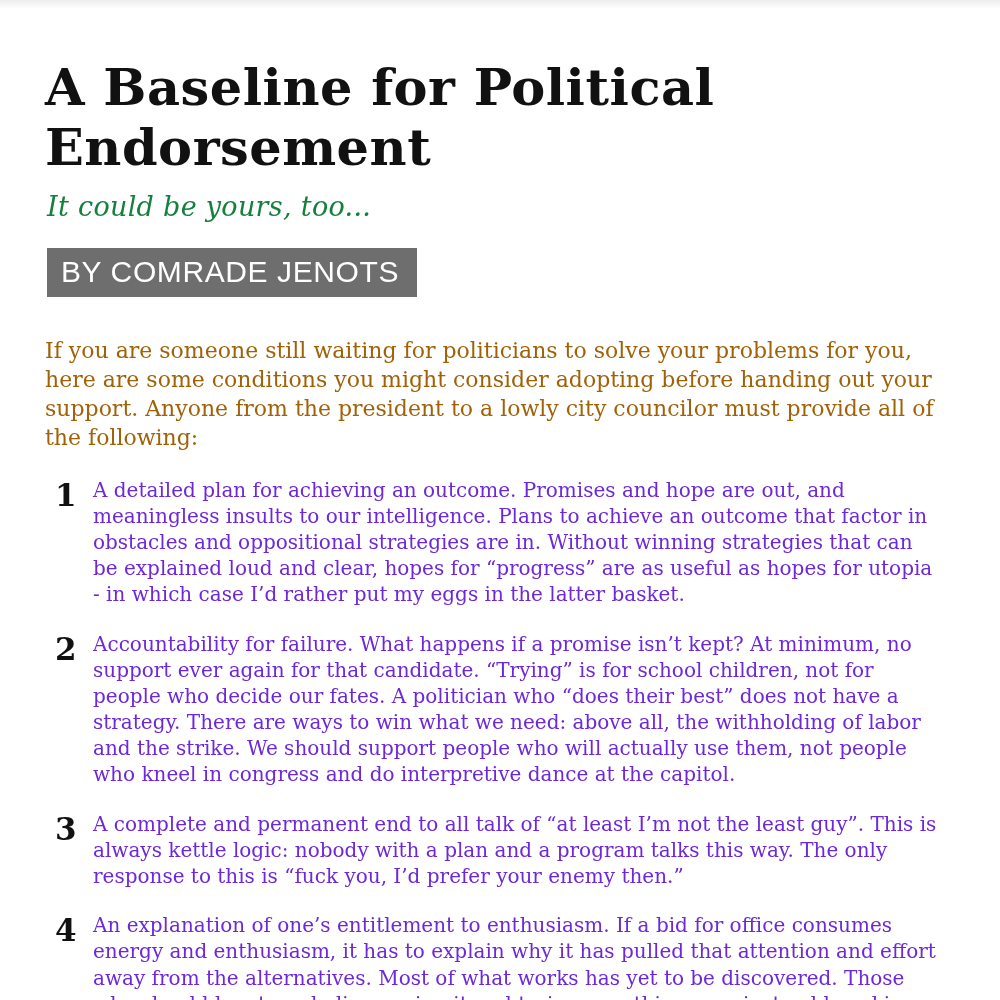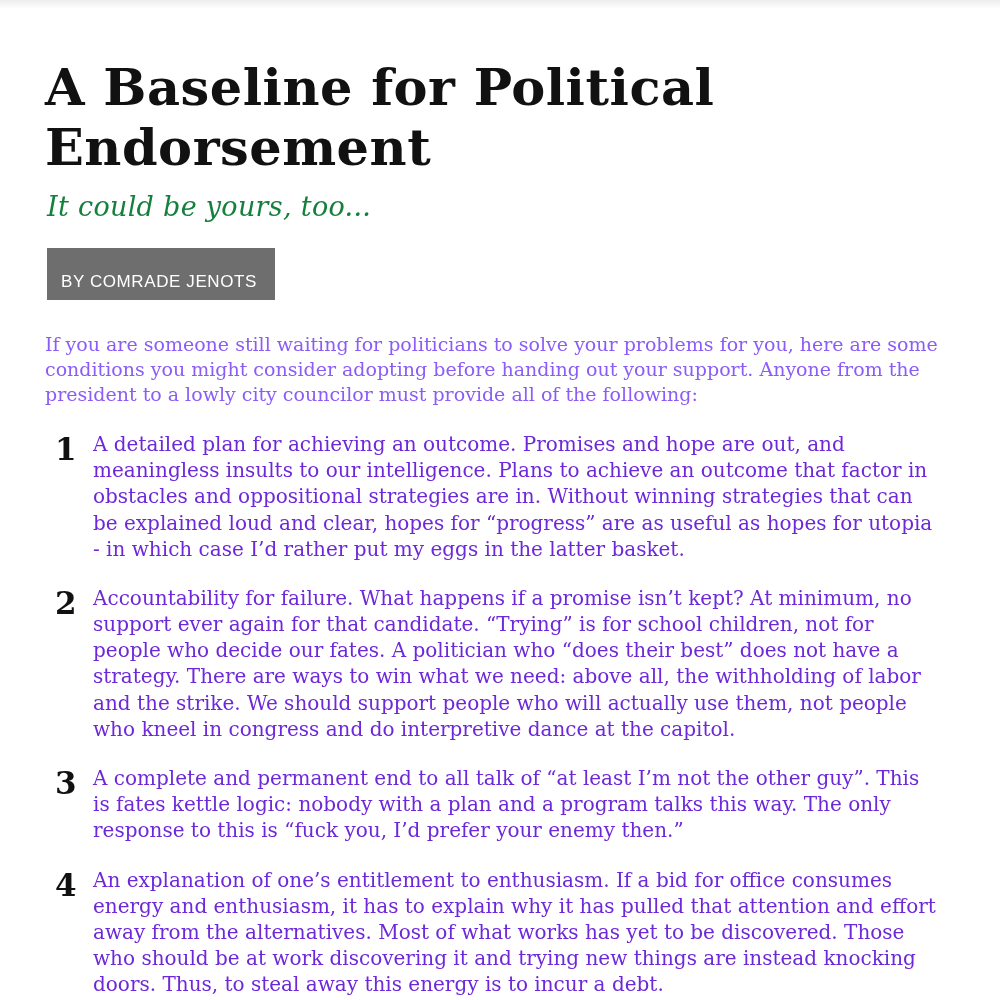--- a/index.html
+++ b/index.html
@@ -46,29 +46,29 @@
     color: #15803d;
     letter-spacing: 0.3px;
   }
   .byline {
     display: inline-block;
     margin-top: 26px;
     margin-left: 2px;
     background: #6e6e6e;
     color: #ffffff;
     font-family: "Liberation Sans", sans-serif;
-    font-size: 17px;
+    font-size: 30px;
     letter-spacing: 0.6px;
-    padding: 24px 18px 8px 14px;
+    padding: 7px 18px 8px 14px;
   }
   .intro {
-    margin: 32px 0 0 0;
-    font-size: 19px;
+    margin: 40px 0 0 0;
+    font-size: 22px;
     line-height: 1.31;
-    color: #8b5cf6;
+    color: #a16207;
   }
   .conditions {
     margin-top: 24px;
   }
   .condition {
     display: flex;
     align-items: flex-start;
     margin-bottom: 23px;
   }
   .condition .num {
@@ -110,21 +110,21 @@
         <div class="text">A detailed plan for achieving an outcome. Promises and hope are out, and meaningless insults to our intelligence. Plans to achieve an outcome that factor in obstacles and oppositional strategies are in. Without winning strategies that can be explained loud and clear, hopes for “progress” are as useful as hopes for utopia - in which case I’d rather put my eggs in the latter basket.</div>
       </div>
 
       <div class="condition">
         <div class="num">2</div>
         <div class="text">Accountability for failure. What happens if a promise isn’t kept? At minimum, no support ever again for that candidate. “Trying” is for school children, not for people who decide our fates. A politician who “does their best” does not have a strategy. There are ways to win what we need: above all, the withholding of labor and the strike. We should support people who will actually use them, not people who kneel in congress and do interpretive dance at the capitol.</div>
       </div>
 
       <div class="condition">
         <div class="num">3</div>
-        <div class="text">A complete and permanent end to all talk of “at least I’m not the other guy”. This is fates kettle logic: nobody with a plan and a program talks this way. The only response to this is “fuck you, I’d prefer your enemy then.”</div>
+        <div class="text">A complete and permanent end to all talk of “at least I’m not the least guy”. This is always kettle logic: nobody with a plan and a program talks this way. The only response to this is “fuck you, I’d prefer your enemy then.”</div>
       </div>
 
       <div class="condition">
         <div class="num">4</div>
         <div class="text">An explanation of one’s entitlement to enthusiasm. If a bid for office consumes energy and enthusiasm, it has to explain why it has pulled that attention and effort away from the alternatives. Most of what works has yet to be discovered. Those who should be at work discovering it and trying new things are instead knocking doors. Thus, to steal away this energy is to incur a debt.</div>
       </div>
 
     </div>
   </div>
 </div>

